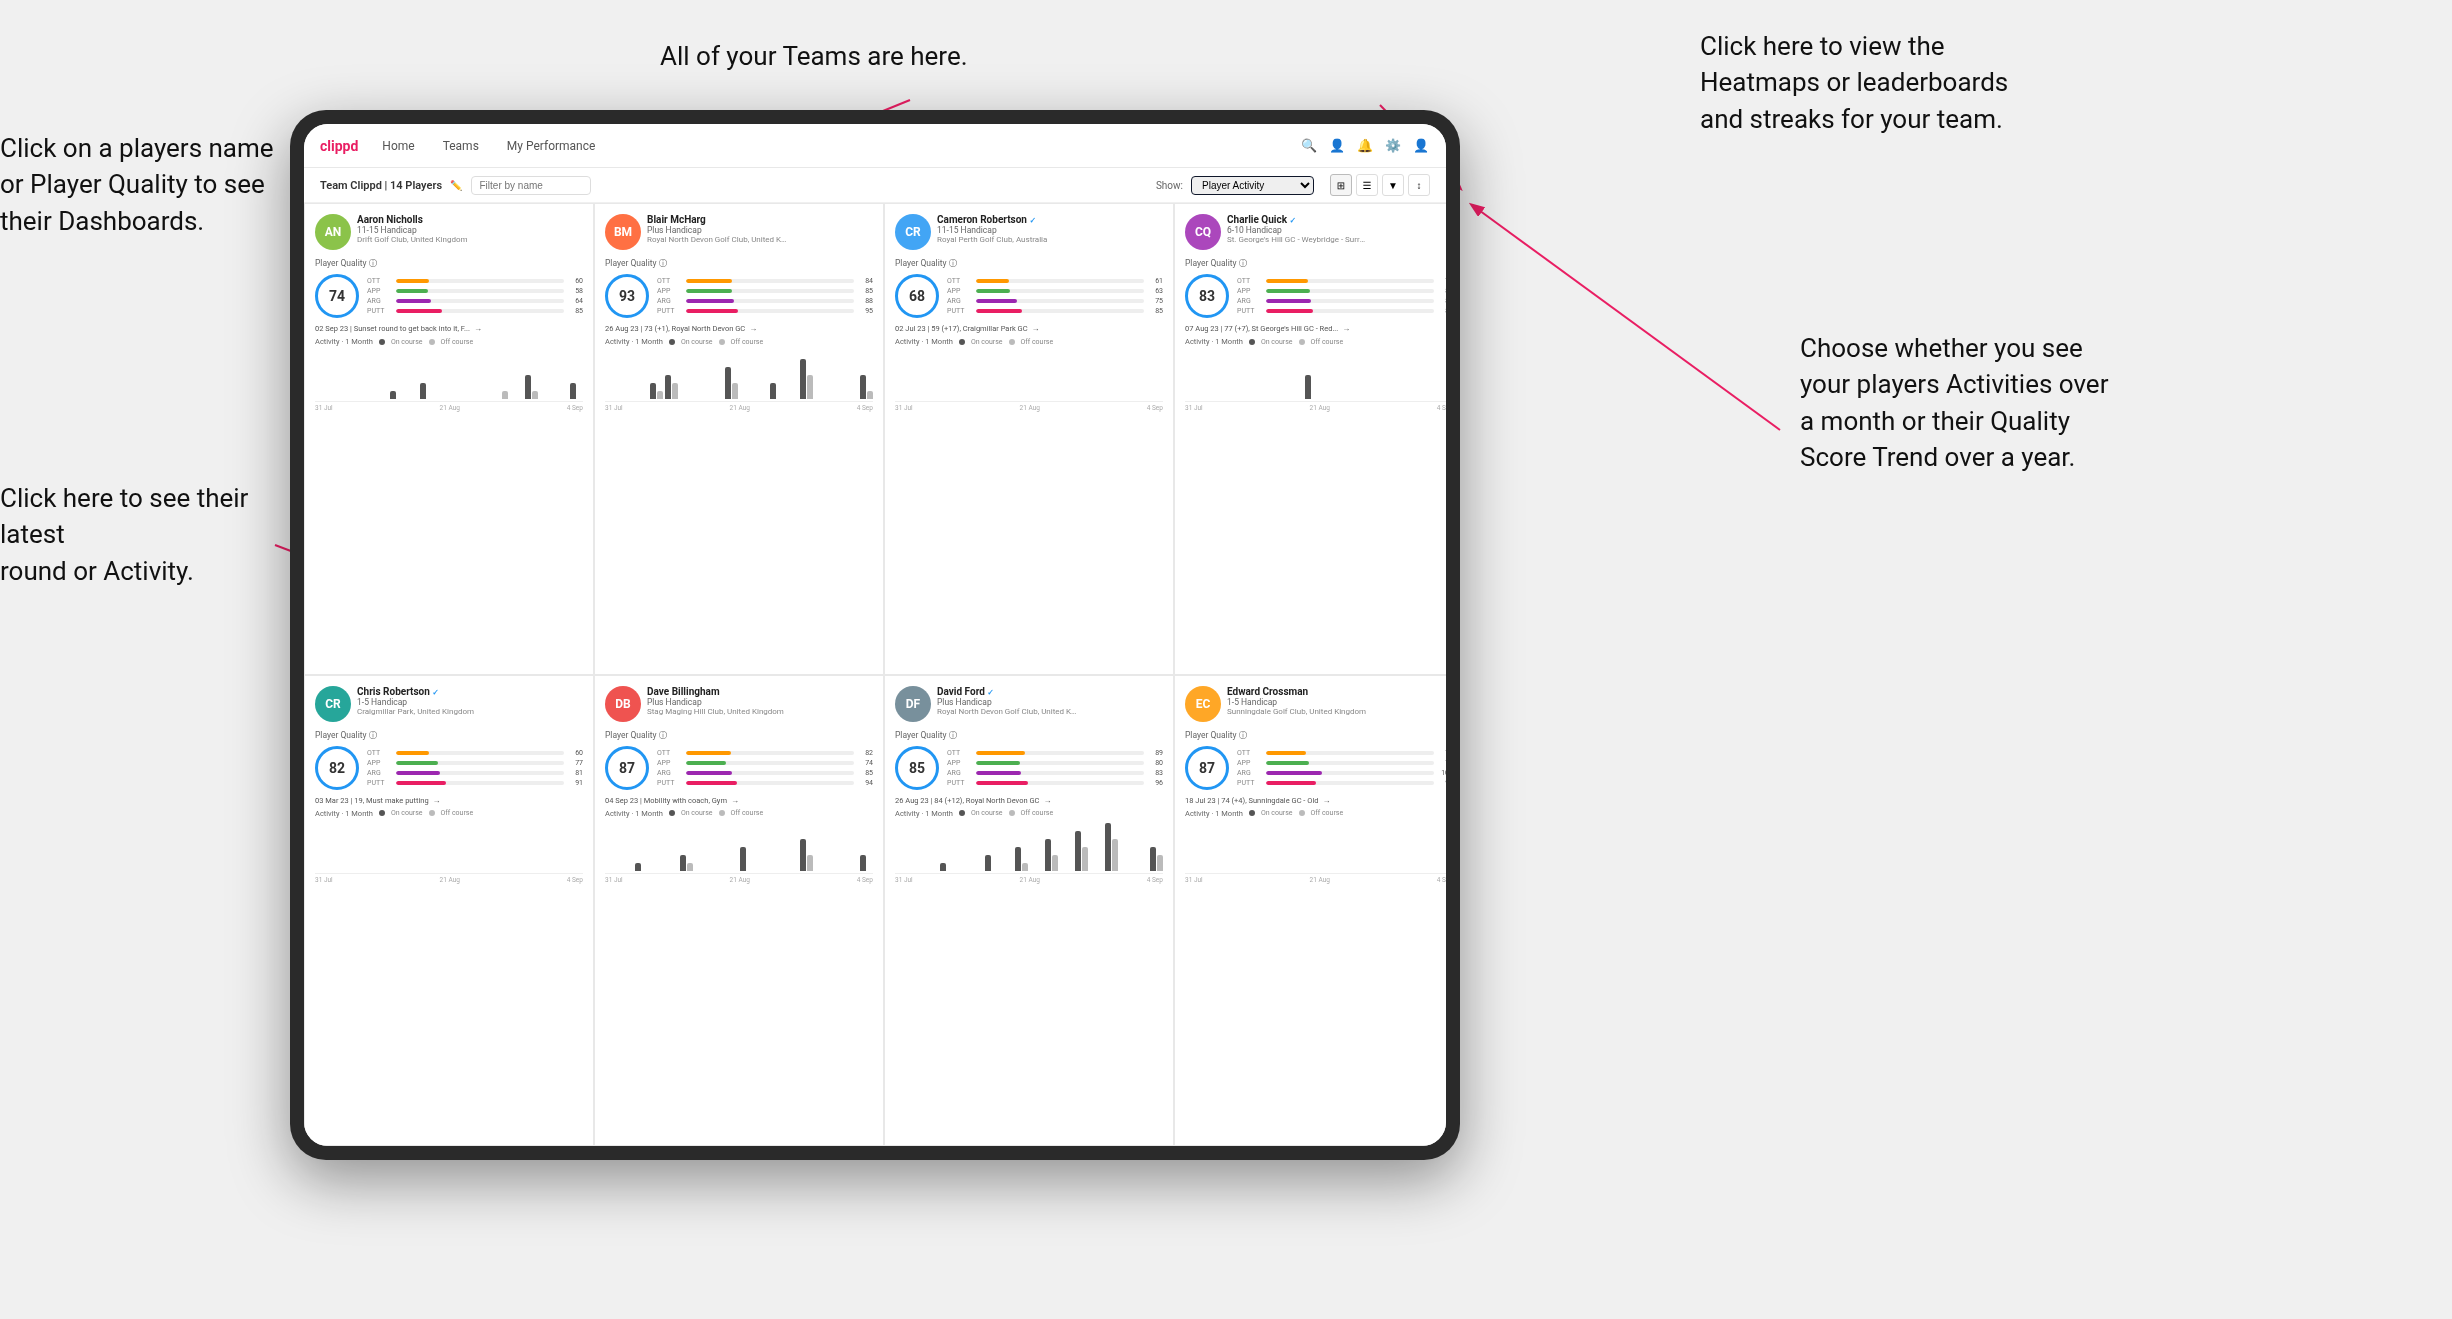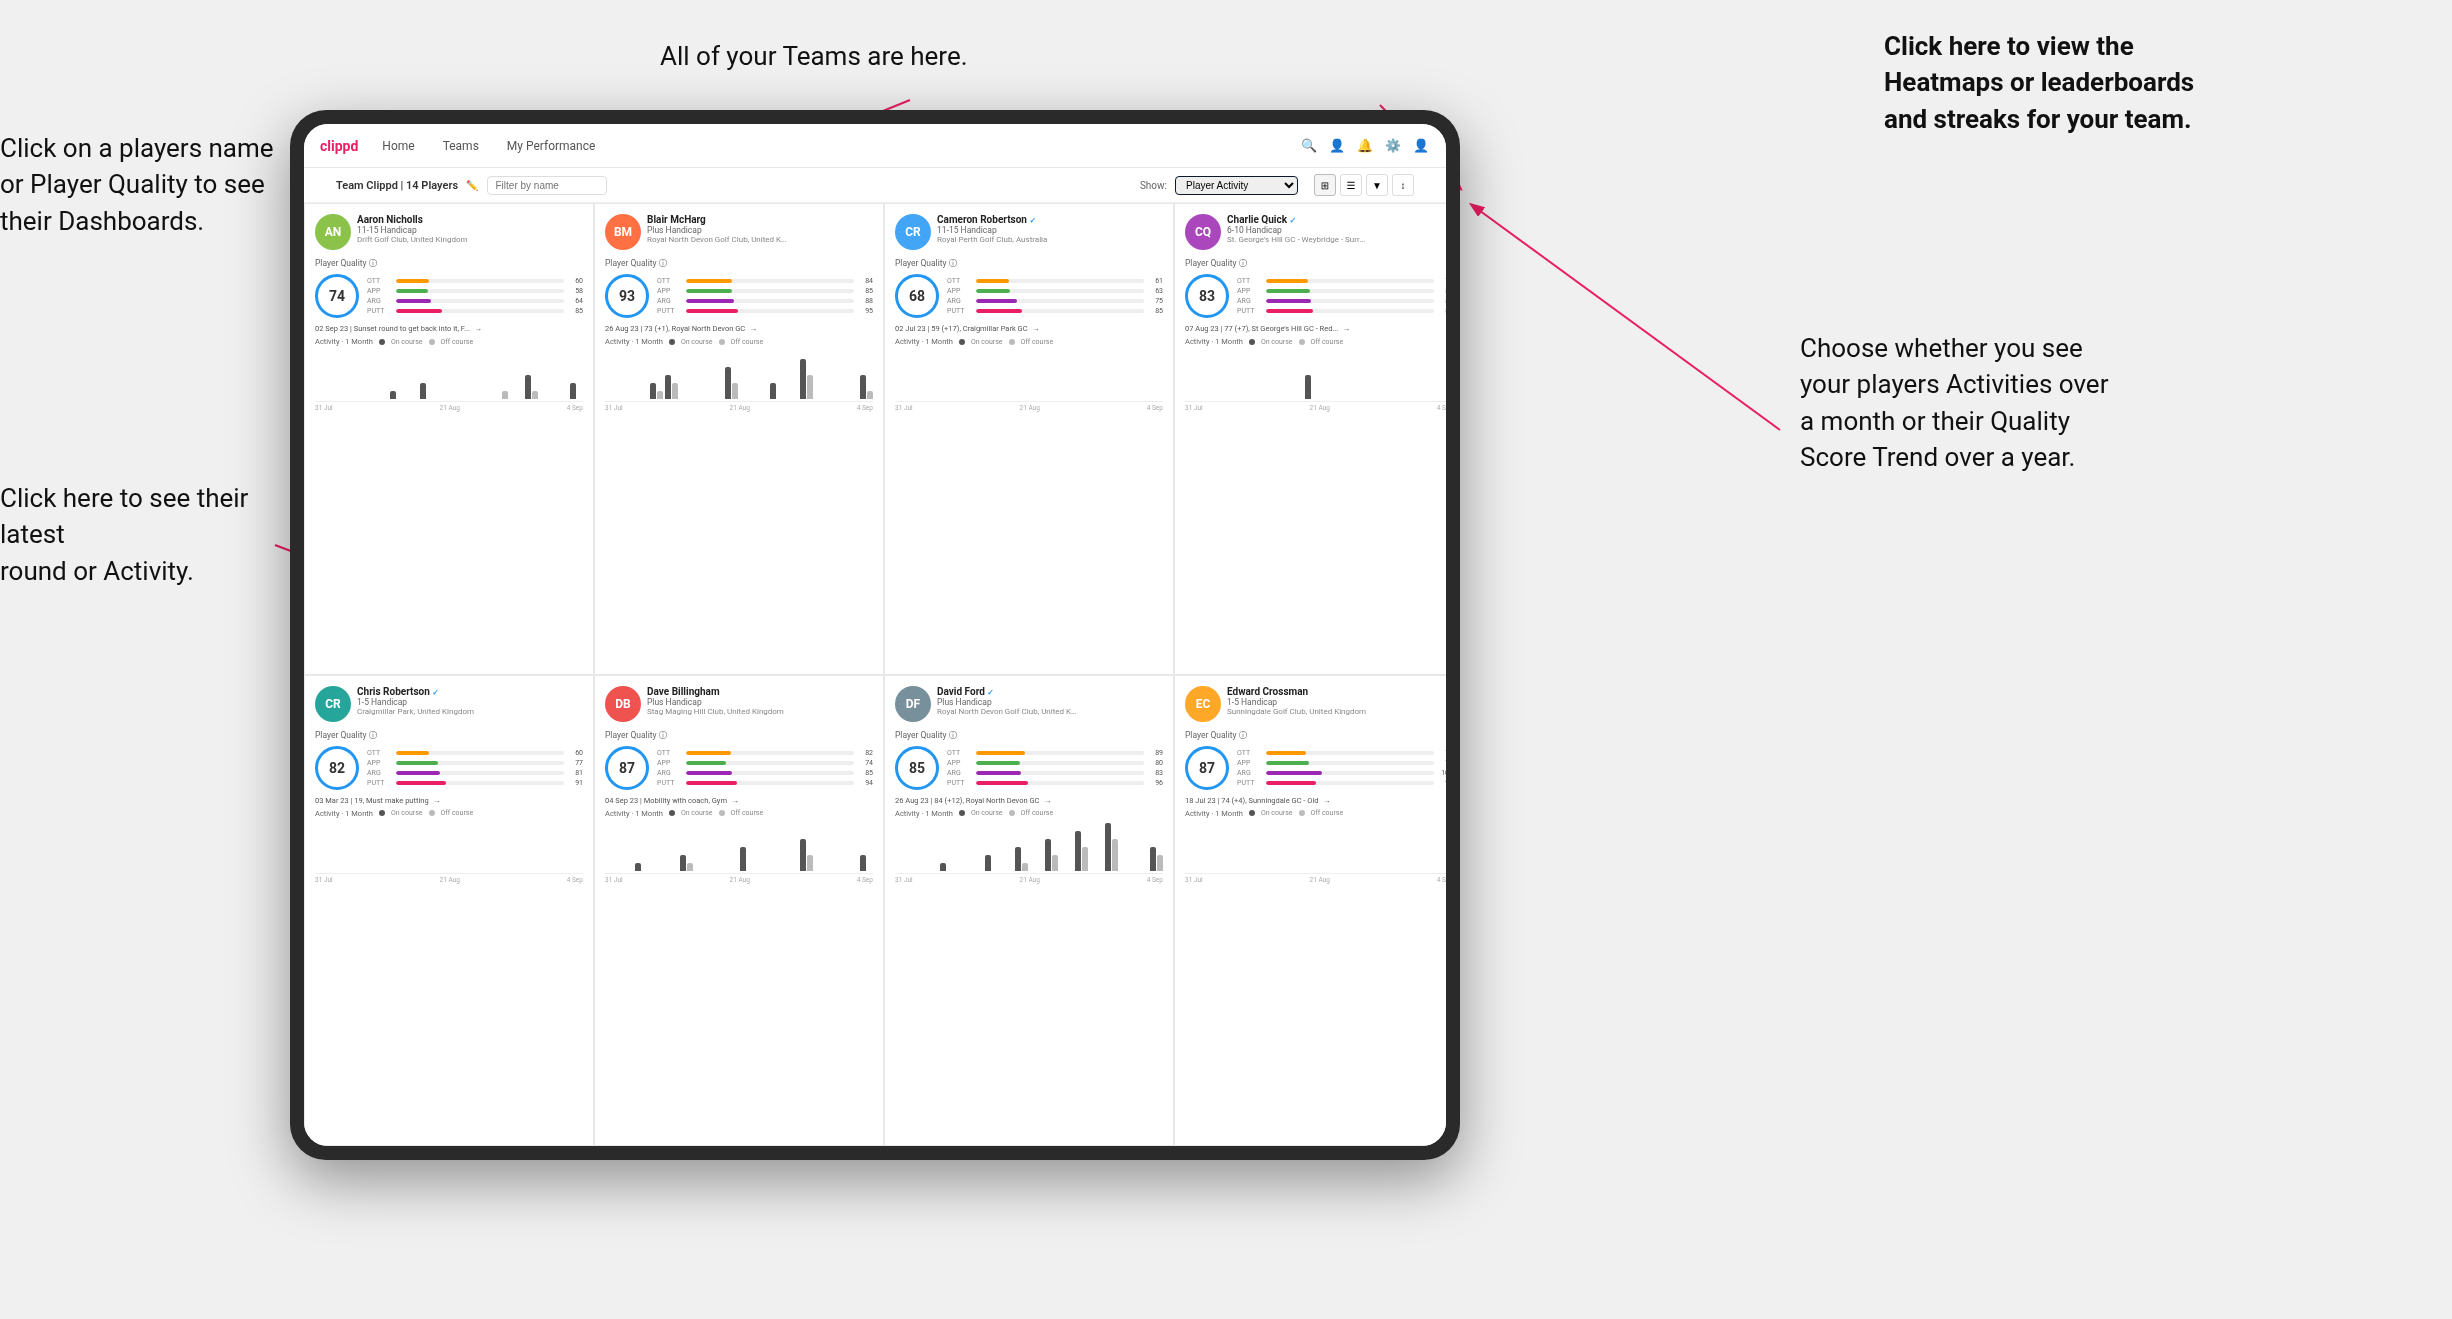--- a/index.html
+++ b/index.html
@@ -113,21 +113,21 @@
       border: none;
       border-radius: 4px;
       padding: 4px 10px;
       font-size: 10px;
       cursor: pointer;
     }
 
     
     .team-header {
       background: #fff;
-      padding: 6px 32px;
+      padding: 6px 16px;
       display: flex;
       align-items: center;
       gap: 8px;
       border-bottom: 1px solid #f0f0f0;
       flex-shrink: 0;
     }
 
     .team-title {
       font-size: 11px;
       font-weight: 600;
@@ -417,21 +417,21 @@
   <line x1="1780" y1="430" x2="1472" y2="205" stroke="#e91e63" stroke-width="2" marker-end="url(#arrow)"></line>
   <defs>
     <marker id="arrow" markerWidth="8" markerHeight="8" refX="6" refY="3" orient="auto">
       <path d="M0,0 L0,6 L8,3 z" fill="#e91e63"></path>
     </marker>
   </defs>
 </svg>
 
 <div class="annotation" style="left:660px; top:38px; text-align:center;">All of your Teams are here.</div>
 
-<div class="annotation" style="left:1884px; top:28px; max-width:340px;font-weight:bold;">Click here to view the<br>Heatmaps or leaderboards<br>and streaks for your team.</div>
+<div class="annotation" style="left:1700px; top:28px; max-width:340px;">Click here to view the<br>Heatmaps or leaderboards<br>and streaks for your team.</div>
 
 <div class="annotation" style="left:0px; top:130px; max-width:280px;">Click on a players name<br>or Player Quality to see<br>their Dashboards.</div>
 
 <div class="annotation" style="left:0px; top:480px; max-width:280px;">Click here to see their latest<br>round or Activity.</div>
 
 <div class="annotation" style="left:1800px; top:330px; max-width:380px;">Choose whether you see<br>your players Activities over<br>a month or their Quality<br>Score Trend over a year.</div>
 
 <div class="ipad-frame">
   <div class="ipad-screen">
 

